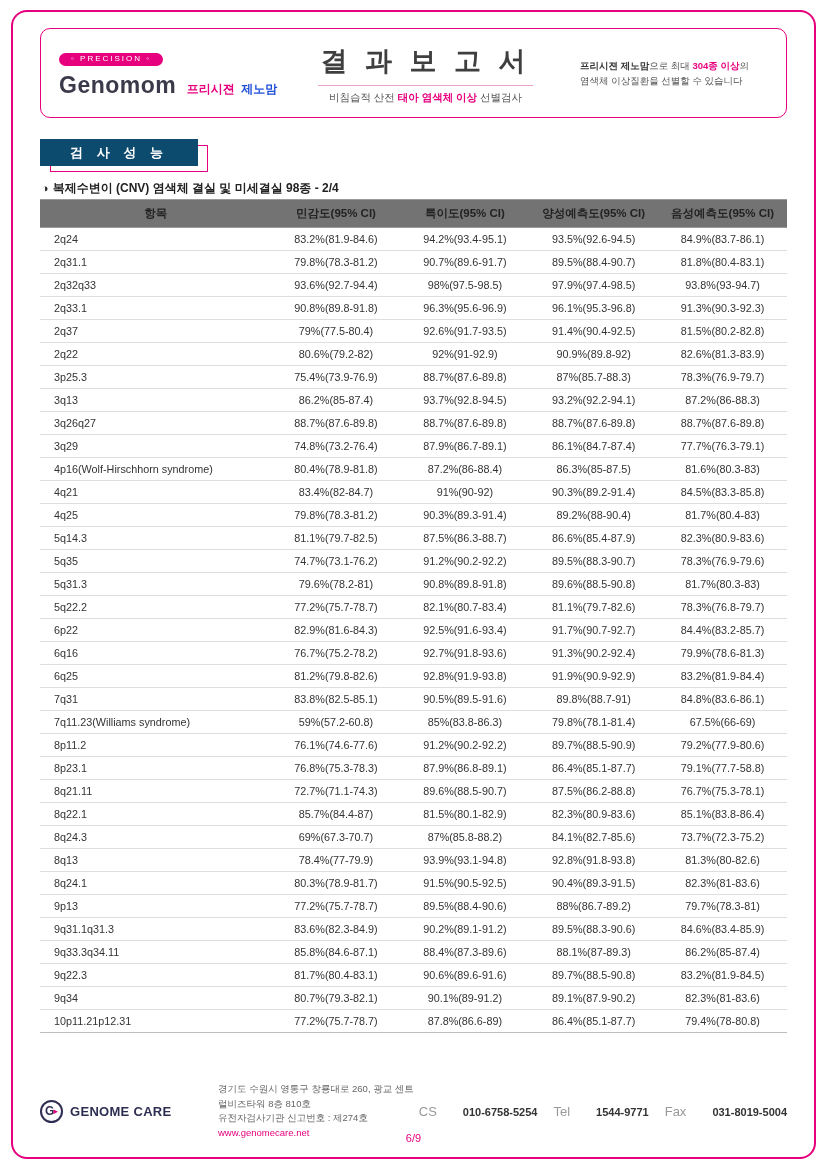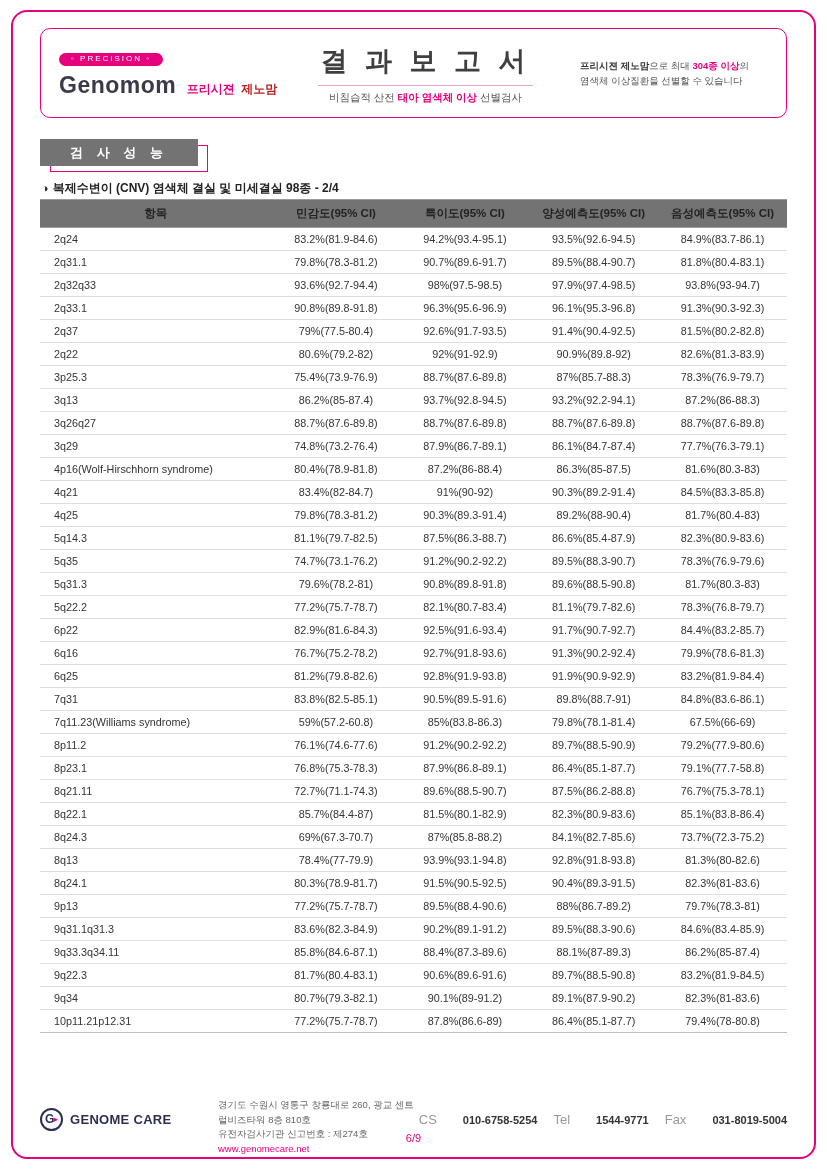--- a/index.html
+++ b/index.html
@@ -19,34 +19,34 @@
     display:flex; align-items:center; padding:0 18px;
   }
   .logo-block { width:212px; }
   .badge {
     display:inline-block; background:#e6007e; color:#fff; font-size:8px; font-weight:normal;
     letter-spacing:2px; padding:2.5px 12px; border-radius:9px; line-height:1;
   }
   .brand-line { margin-top:6px; white-space:nowrap; }
   .brand-en { font-size:23px; font-weight:bold; color:#3a3a4a; letter-spacing:0.5px; }
   .brand-kr-pink { font-size:12px; font-weight:bold; color:#e6007e; margin-left:6px; }
-  .brand-kr-dark { font-size:12px; font-weight:bold; color:#b91c1c; margin-left:2px; }
+  .brand-kr-dark { font-size:12px; font-weight:bold; color:#1d4ed8; margin-left:2px; }
   .title-block { flex:1; text-align:center; padding-top:2px; }
   .report-title { font-size:27px; font-weight:bold; color:#3f3f3f; letter-spacing:5px; margin:0; white-space:nowrap; }
   .title-divider { width:215px; height:1px; background:#eda2cc; margin:6px auto 5px; }
   .subtitle { font-size:10.5px; color:#555; white-space:nowrap; }
   .subtitle .hl { color:#e6007e; font-weight:bold; }
   .desc-block { width:188px; font-size:9.5px; color:#555; line-height:1.6; }
   .desc-block .strong { font-weight:bold; color:#333; }
   .desc-block .hl { color:#e6007e; font-weight:bold; }
   
   .section-wrap { position:absolute; left:40px; top:139px; width:180px; height:36px; }
   .section-outline { position:absolute; left:10px; top:6px; width:158px; height:27px; border:1px solid #e6007e; }
   .section-fill {
-    position:absolute; left:0; top:0; width:158px; height:27px; background:#737373;
+    position:absolute; left:0; top:0; width:158px; height:27px; background:#0c4a6e;
     color:#fff; font-size:13px; font-weight:bold; letter-spacing:5px;
     display:flex; align-items:center; justify-content:center;
   }
   
   .table-note { position:absolute; left:42px; top:180px; font-size:12px; font-weight:bold; color:#222; }
   .table-note .note-icon { font-size:11px; margin-right:4px; }
   
   .table-wrap { position:absolute; left:40px; top:199px; width:747px; }
   table { width:100%; border-collapse:collapse; table-layout:fixed; }
   thead th {
@@ -63,21 +63,21 @@
   
   .footer { position:absolute; left:40px; top:1082px; width:747px; display:flex; align-items:center; }
   .gc-logo { display:flex; align-items:center; width:178px; }
   .gc-mark {
     width:23px; height:23px; border:2.5px solid #2e2e52; border-radius:50%;
     display:flex; align-items:center; justify-content:center; margin-right:7px;
   }
   .gc-mark .g-letter { font-size:12px; font-weight:bold; color:#2e2e52; line-height:1; }
   .gc-mark .g-arrow { font-size:9px; color:#e6007e; line-height:1; margin-left:-1px; }
   .gc-text { font-size:13px; font-weight:bold; color:#2e2e52; letter-spacing:0.3px; white-space:nowrap; }
-  .addr-block { flex:1; font-size:9.5px; color:#666; line-height:1.55;margin-top:16px; }
+  .addr-block { flex:1; font-size:9.5px; color:#666; line-height:1.55; }
   .addr-block .website { color:#e6007e; }
   .contact-block { display:flex; gap:16px; align-items:baseline; white-space:nowrap; }
   .contact-label { font-size:13px; color:#999; margin-right:4px; }
   .contact-value { font-size:11px; font-weight:bold; color:#333;padding-left:22px; }
   .page-num { position:absolute; left:0; top:1132px; width:827px; text-align:center; font-size:11px; color:#e6007e; }
 </style>
 </head>
 <body>
 
 <div class="frame"></div>

